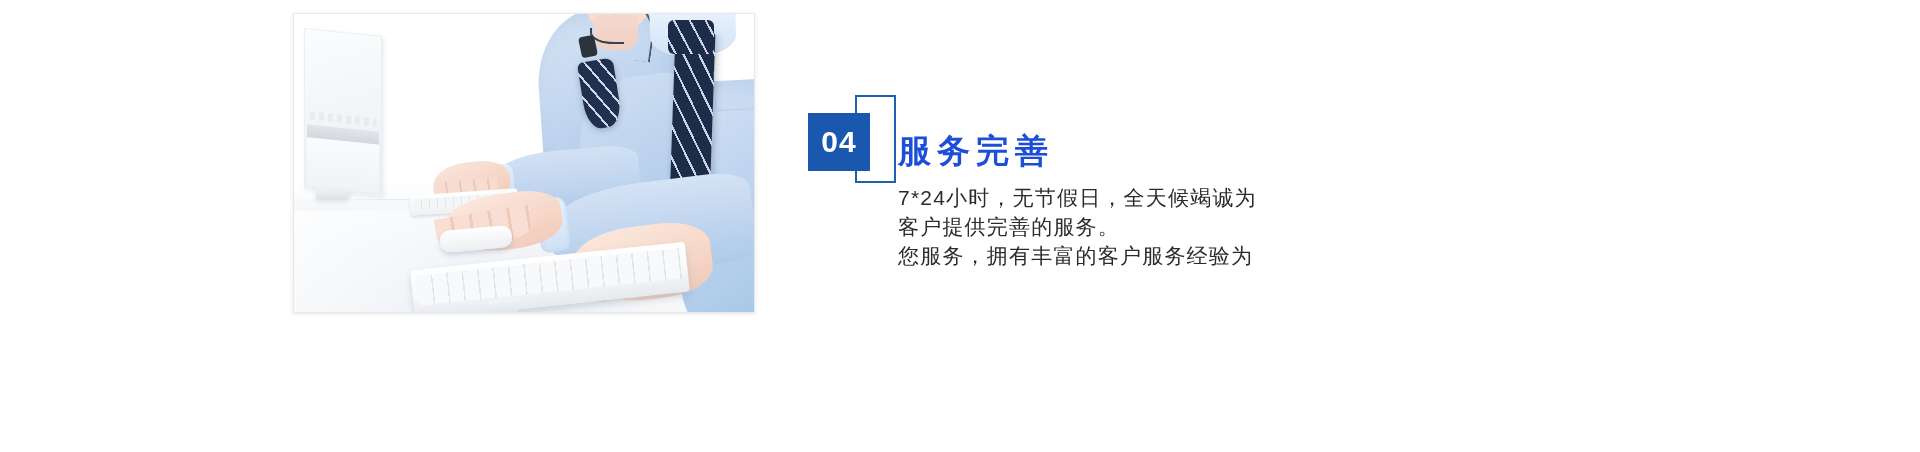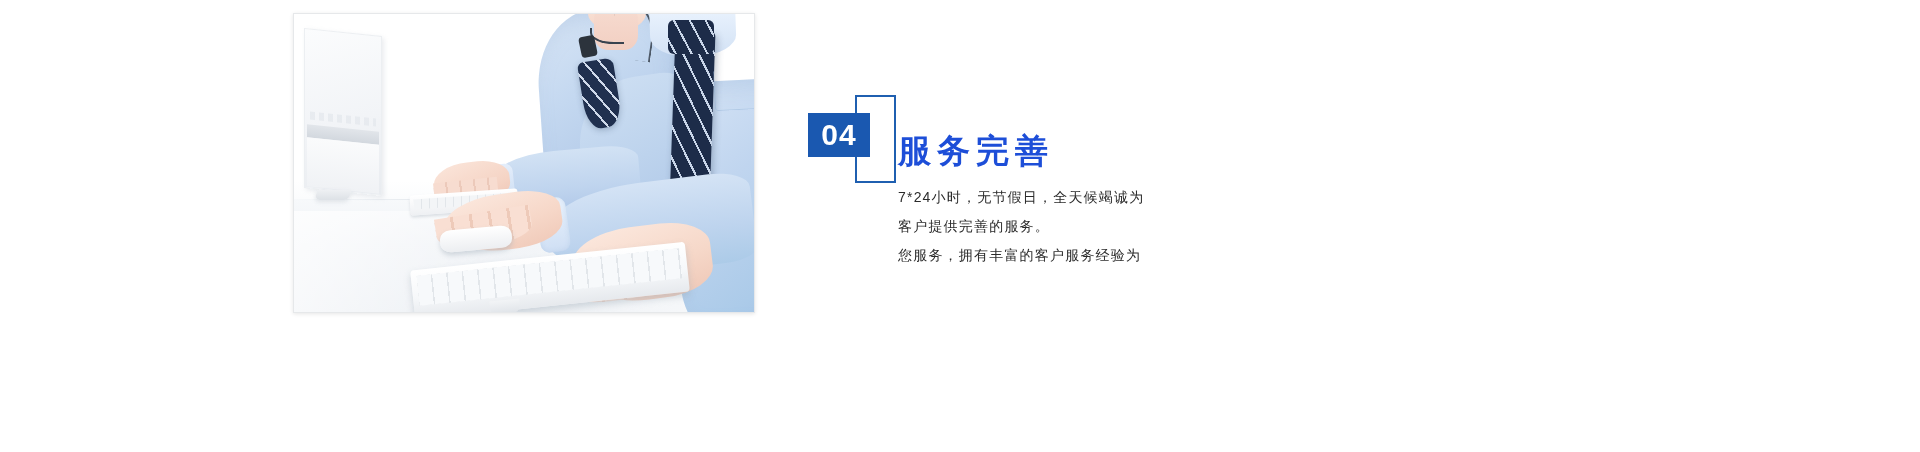--- a/index.html
+++ b/index.html
@@ -258,37 +258,37 @@
 
   
   .content{ position:absolute; left:808px; top:86px; }
 
   .badge-wrap{ position:absolute; left:0px; top:9px; width:100px; height:100px; }
   .badge-outline{
     position:absolute; left:47px; top:0px; width:41px; height:88px;
     border:2px solid #1f5fb0; background:transparent;
   }
   .badge-solid{
-    position:absolute; left:0px; top:18px; width:62px; height:44px;
+    position:absolute; left:0px; top:18px; width:62px; height:58px;
     background:#1a58b0;
     display:flex; align-items:center; justify-content:center;
   }
   .badge-num{
     color:#ffffff; font-size:30px; font-weight:700; line-height:1;
     letter-spacing:1px; font-family:"Liberation Sans","DejaVu Sans",sans-serif;
   }
 
   .text-col{ position:absolute; left:90px; top:0px; width:420px; }
   .title{
     color:#1d4ed8; font-size:33px; font-weight:700;
     letter-spacing:6px; line-height:1.25; white-space:nowrap;margin-top:44px;
   }
   .body-text{
     margin-top:12px;
-    color:#2b2b2b; font-size:14px; line-height:29px;
+    color:#2b2b2b; font-size:21px; line-height:29px;
     letter-spacing:1.2px; width:392px;
   }
   .body-line{ display:block; white-space:nowrap; }
 </style>
 </head>
 <body>
 
 <div class="stage">
 
   <div class="photo-frame">

